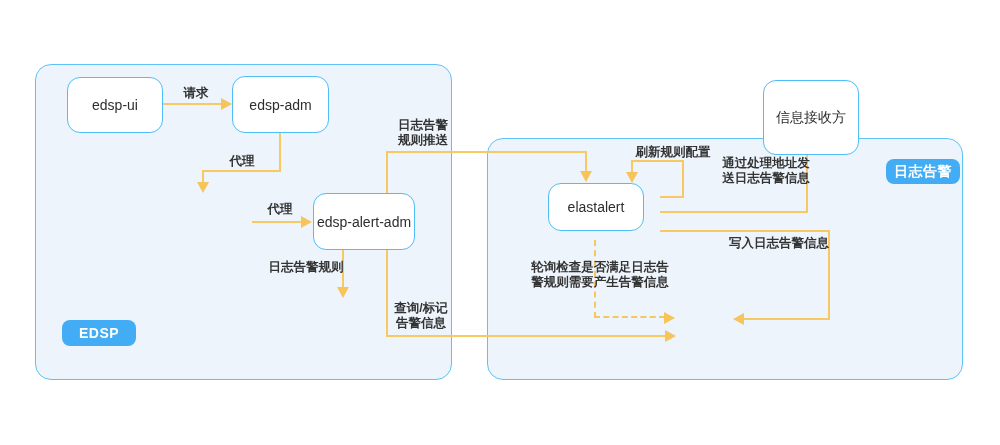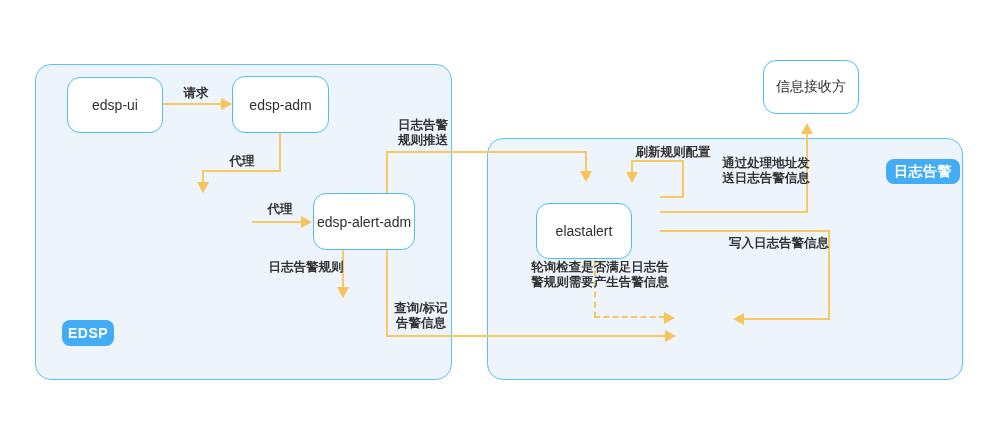--- a/index.html
+++ b/index.html
@@ -52,21 +52,21 @@
   }
 </style>
 </head>
 <body>
 
 <div class="canvas">
 
   <div class="container-box" style="left:35px; top:64px; width:417px; height:316px;"></div>
   <div class="container-box" style="left:487px; top:138px; width:476px; height:242px;"></div>
 
-  <div class="badge" style="left:62px; top:320px; width:52px; height:26px;">EDSP</div>
+  <div class="badge" style="left:62px; top:320px; width:74px; height:26px;">EDSP</div>
   <div class="badge" style="left:886px; top:159px; width:74px; height:25px;">日志告警</div>
 
   <div>
     <div class="h-line" style="left:163px; top:103px; width:60px;"></div>
     <div class="ah ah-right" style="left:221px; top:98px;"></div>
     <div class="lbl" style="left:178px; top:86px; width:36px;">请求</div>
   </div>
 
   <div>
     <div class="v-line" style="left:279px; top:132px; height:40px;"></div>
@@ -142,17 +142,17 @@
     <div class="ah ah-right" style="left:664px; top:312px;"></div>
     <div class="lbl" style="left:528px; top:260px; width:144px;">
       <div>轮询检查是否满足日志告</div>
       <div>警规则需要产生告警信息</div>
     </div>
   </div>
 
   <div class="node" style="left:232px; top:76px; width:97px; height:57px;">edsp-adm</div>
   <div class="node" style="left:67px; top:77px; width:96px; height:56px;">edsp-ui</div>
   <div class="node" style="left:313px; top:193px; width:102px; height:57px;">edsp-alert-adm</div>
-  <div class="node" style="left:536px; top:183px; width:96px; height:56px;margin-top:20px;">elastalert</div>
-  <div class="node" style="left:763px; top:60px; width:96px; height:54px;">信息接收方</div>
+  <div class="node" style="left:548px; top:183px; width:96px; height:48px;">elastalert</div>
+  <div class="node" style="left:763px; top:80px; width:96px; height:75px;">信息接收方</div>
 
 
 </div>
 
 </body></html>

